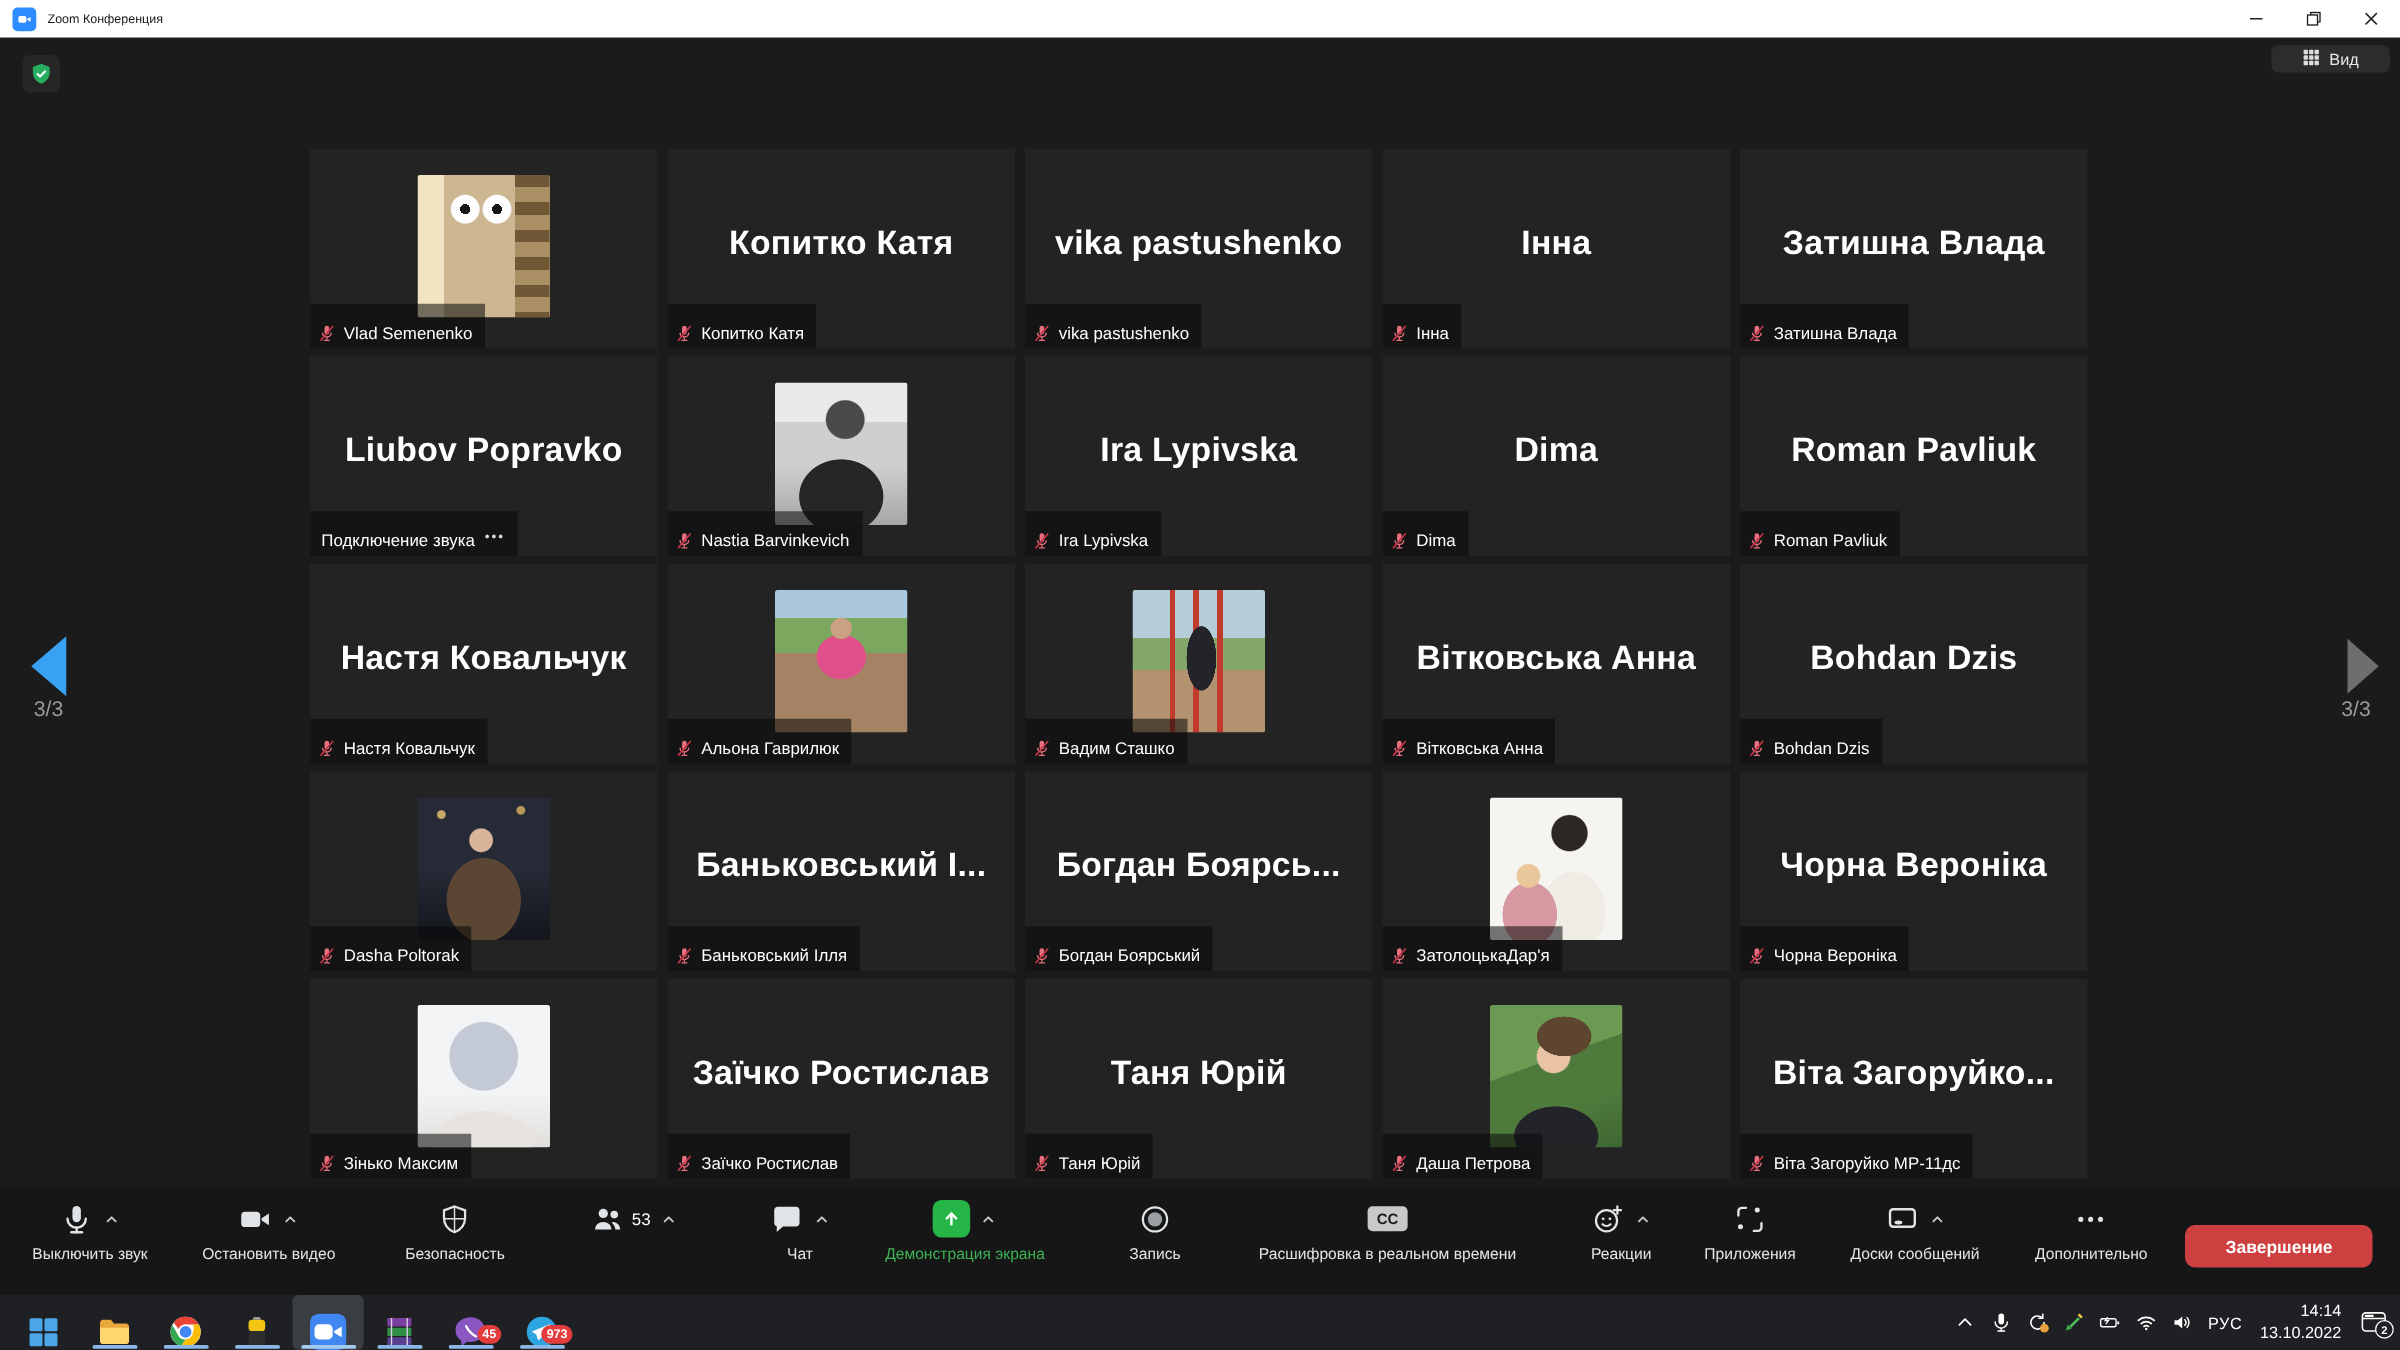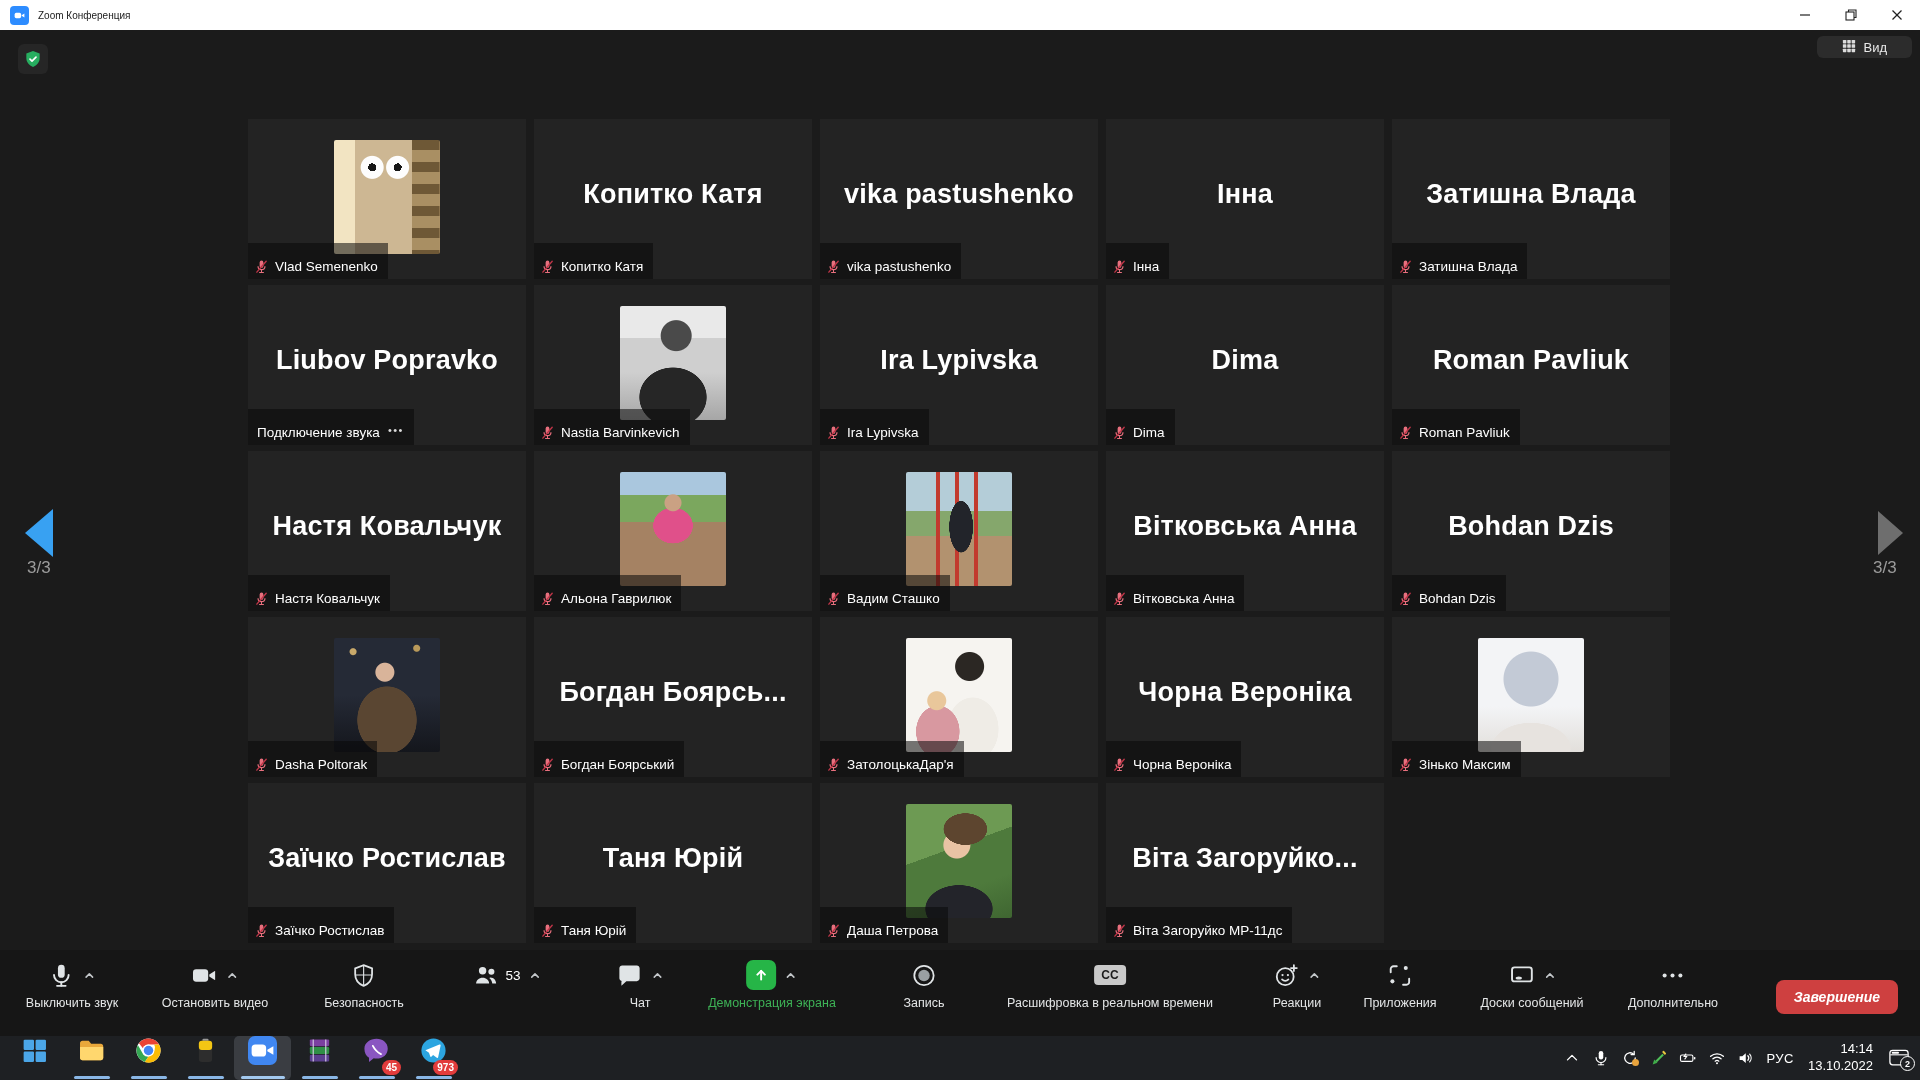--- a/index.html
+++ b/index.html
@@ -101,26 +101,26 @@
   .tb-ico .chev { width:13px; height:13px; color:#c3c7ca; display:flex; }
   .tb-ico .chev svg { width:13px; height:13px; }
   .tb-count { font-size:13.5px; color:#fff; margin-left:-2px; }
   .tb-label { font-size:12.5px; margin-top:5px; color:#e4e6e7; white-space:nowrap; }
   .tb-btn.green .tb-label { color:#3db256; }
   .share-chip { width:30px; height:30px; border-radius:7px; background:#26b547;
     display:flex; align-items:center; justify-content:center; }
   .share-chip svg { width:18px; height:18px; }
   .cc-chip { background:#c9c9c9; color:#1b1b1b; font-weight:700; font-size:12px; border-radius:4px;
     padding:4px 7px; line-height:1; }
-  .end-btn { position:absolute; right:22px; top:30px; height:34px; padding:0 18px; background:#ce4040;
-    color:#fff; font-size:14px; font-weight:700; border-radius:8px; display:flex; align-items:center;font-style:italic; }
+  .end-btn { position:absolute; right:22px; top:30px; height:34px; padding:0 32px; background:#ce4040;
+    color:#fff; font-size:14px; font-weight:700; border-radius:8px; display:flex; align-items:center; }
   
   .taskbar { position:absolute; left:0; top:1036px; width:1920px; height:44px; background:#1e2023; z-index:30; }
   .apps { position:absolute; left:6px; top:0; height:44px; display:flex; align-items:center; }
-  .app { position:relative; width:57px; height:44px; display:flex; align-items:flex-start; justify-content:center; }
+  .app { position:relative; width:57px; height:44px; display:flex; align-items:flex-end; justify-content:center; }
   .app .appglyph { width:29px; height:29px; display:flex; align-items:center; justify-content:center; }
   .app .appglyph svg { width:29px; height:29px; }
   .app.active { background:#3a3d42; border-radius:5px; }
   .runline { position:absolute; bottom:1px; left:50%; transform:translateX(-50%); width:36px; height:3px;
     background:#8ab7e6; border-radius:2px; }
   .app.active .runline { width:44px; background:#a3c9ef; }
   .zoom-chip { width:29px; height:29px; border-radius:7px; background:#4087f1;
     display:flex; align-items:center; justify-content:center; }
   .zoom-chip svg { width:19px; height:19px; }
   .app-badge { position:absolute; right:4px; bottom:5px; background:#e23c3c; color:#fff; font-size:10px;
@@ -454,20 +454,37 @@
                 <rect x="11.2" y="17.2" width="1.6" height="3.6"></rect>
                 <rect x="8" y="20.6" width="8" height="1.6" rx=".8"></rect>
               </g>
               <line x1="4.5" y1="21" x2="19.5" y2="3.5" stroke="#c03548" stroke-width="2.2" stroke-linecap="round"></line>
             </svg>
           </span>
           <span>Dasha Poltorak</span>
         </div>
       </div>
       <div class="tile">
+        <div class="big-name">Баньковський І...</div>
+        <div class="name-label">
+          <span class="mic">
+            <svg viewBox="0 0 24 24">
+              <g fill="#e8707e">
+                <rect x="9" y="2.5" width="6" height="11.5" rx="3"></rect>
+                <path d="M5.5 11.5a6.5 6.5 0 0 0 13 0h-1.9a4.6 4.6 0 0 1-9.2 0z"></path>
+                <rect x="11.2" y="17.2" width="1.6" height="3.6"></rect>
+                <rect x="8" y="20.6" width="8" height="1.6" rx=".8"></rect>
+              </g>
+              <line x1="4.5" y1="21" x2="19.5" y2="3.5" stroke="#c03548" stroke-width="2.2" stroke-linecap="round"></line>
+            </svg>
+          </span>
+          <span>Баньковський Ілля</span>
+        </div>
+      </div>
+      <div class="tile">
         <div class="big-name">Богдан Боярсь...</div>
         <div class="name-label">
           <span class="mic">
             <svg viewBox="0 0 24 24">
               <g fill="#e8707e">
                 <rect x="9" y="2.5" width="6" height="11.5" rx="3"></rect>
                 <path d="M5.5 11.5a6.5 6.5 0 0 0 13 0h-1.9a4.6 4.6 0 0 1-9.2 0z"></path>
                 <rect x="11.2" y="17.2" width="1.6" height="3.6"></rect>
                 <rect x="8" y="20.6" width="8" height="1.6" rx=".8"></rect>
               </g>

